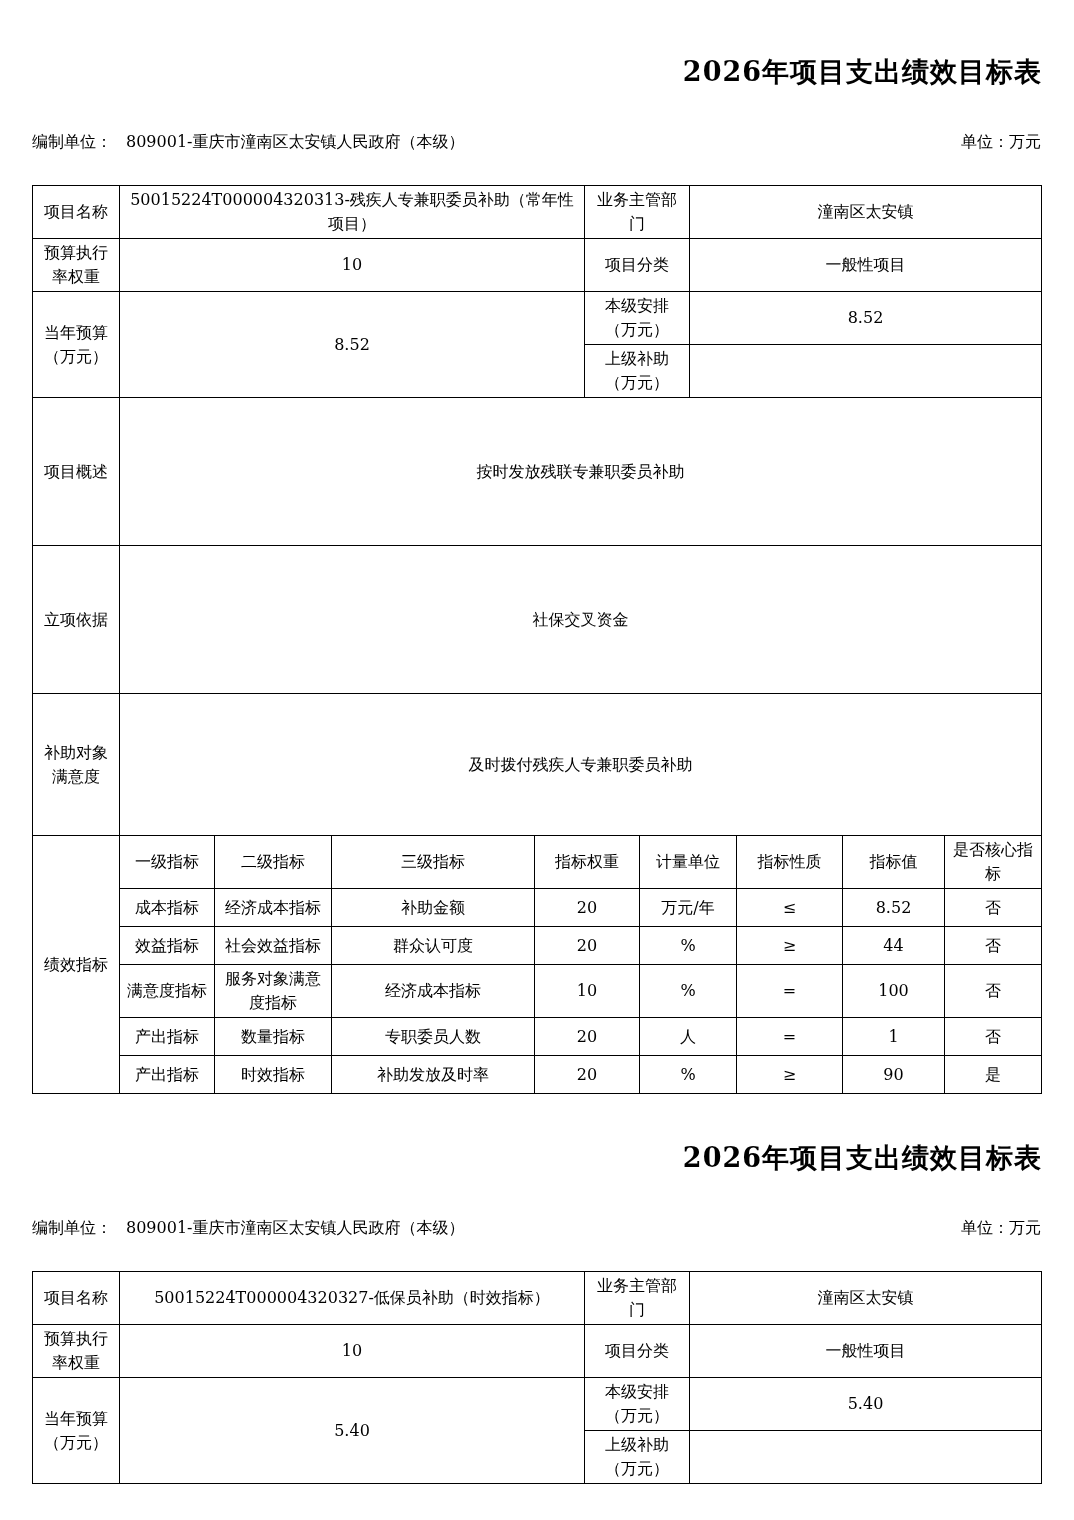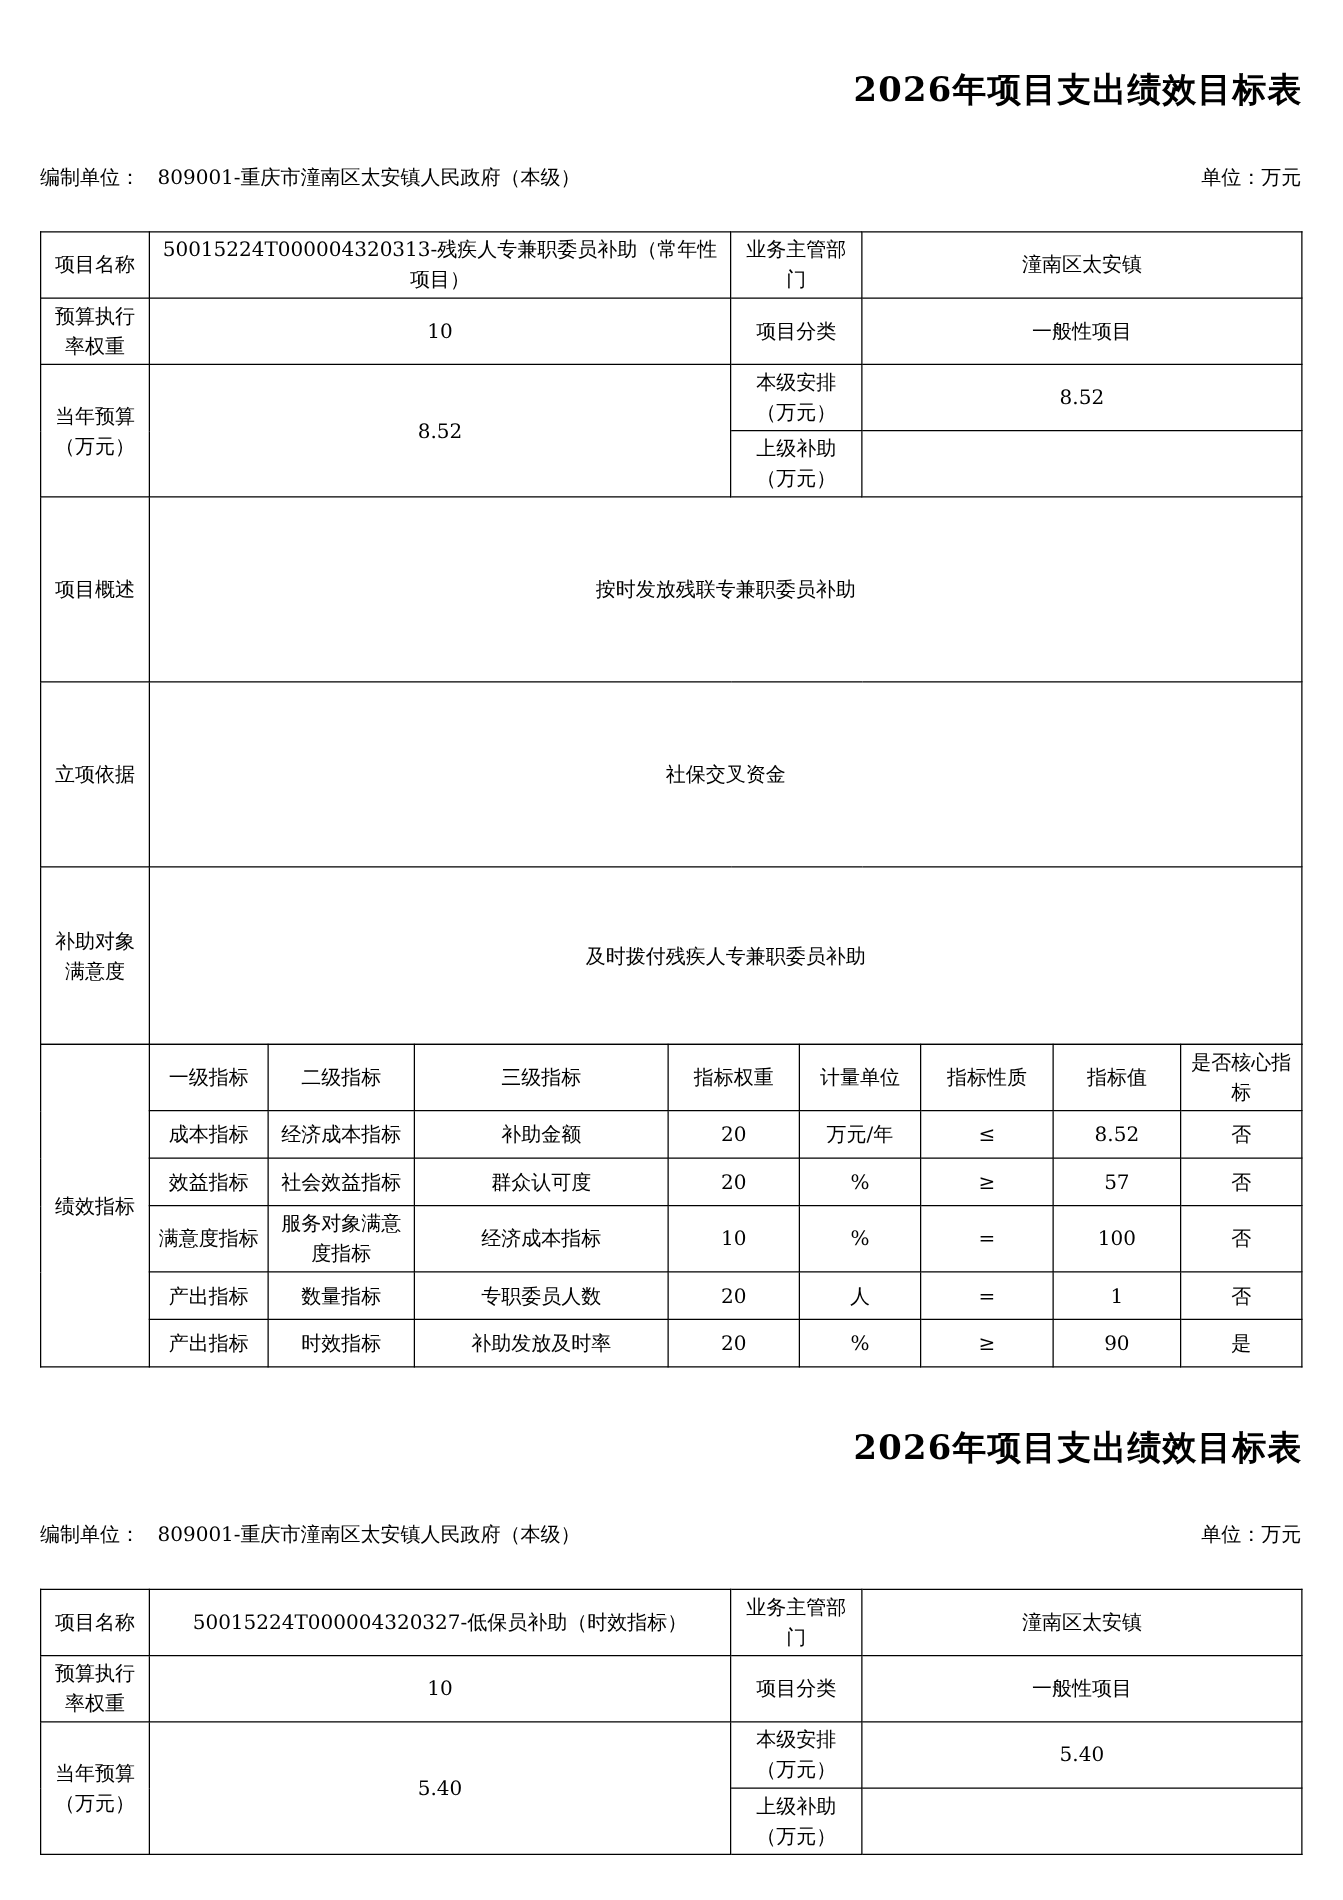--- a/index.html
+++ b/index.html
@@ -143,21 +143,21 @@
       <td>8.52</td>
       <td>否</td>
     </tr>
     <tr style="height:38px">
       <td class="left">效益指标</td>
       <td class="left">社会效益指标</td>
       <td class="left">群众认可度</td>
       <td>20</td>
       <td>%</td>
       <td>≥</td>
-      <td>57</td>
+      <td>44</td>
       <td>否</td>
     </tr>
     <tr style="height:46px">
       <td class="left">满意度指标</td>
       <td class="left">服务对象满意度指标</td>
       <td class="left">经济成本指标</td>
       <td>10</td>
       <td>%</td>
       <td>=</td>
       <td>100</td>

